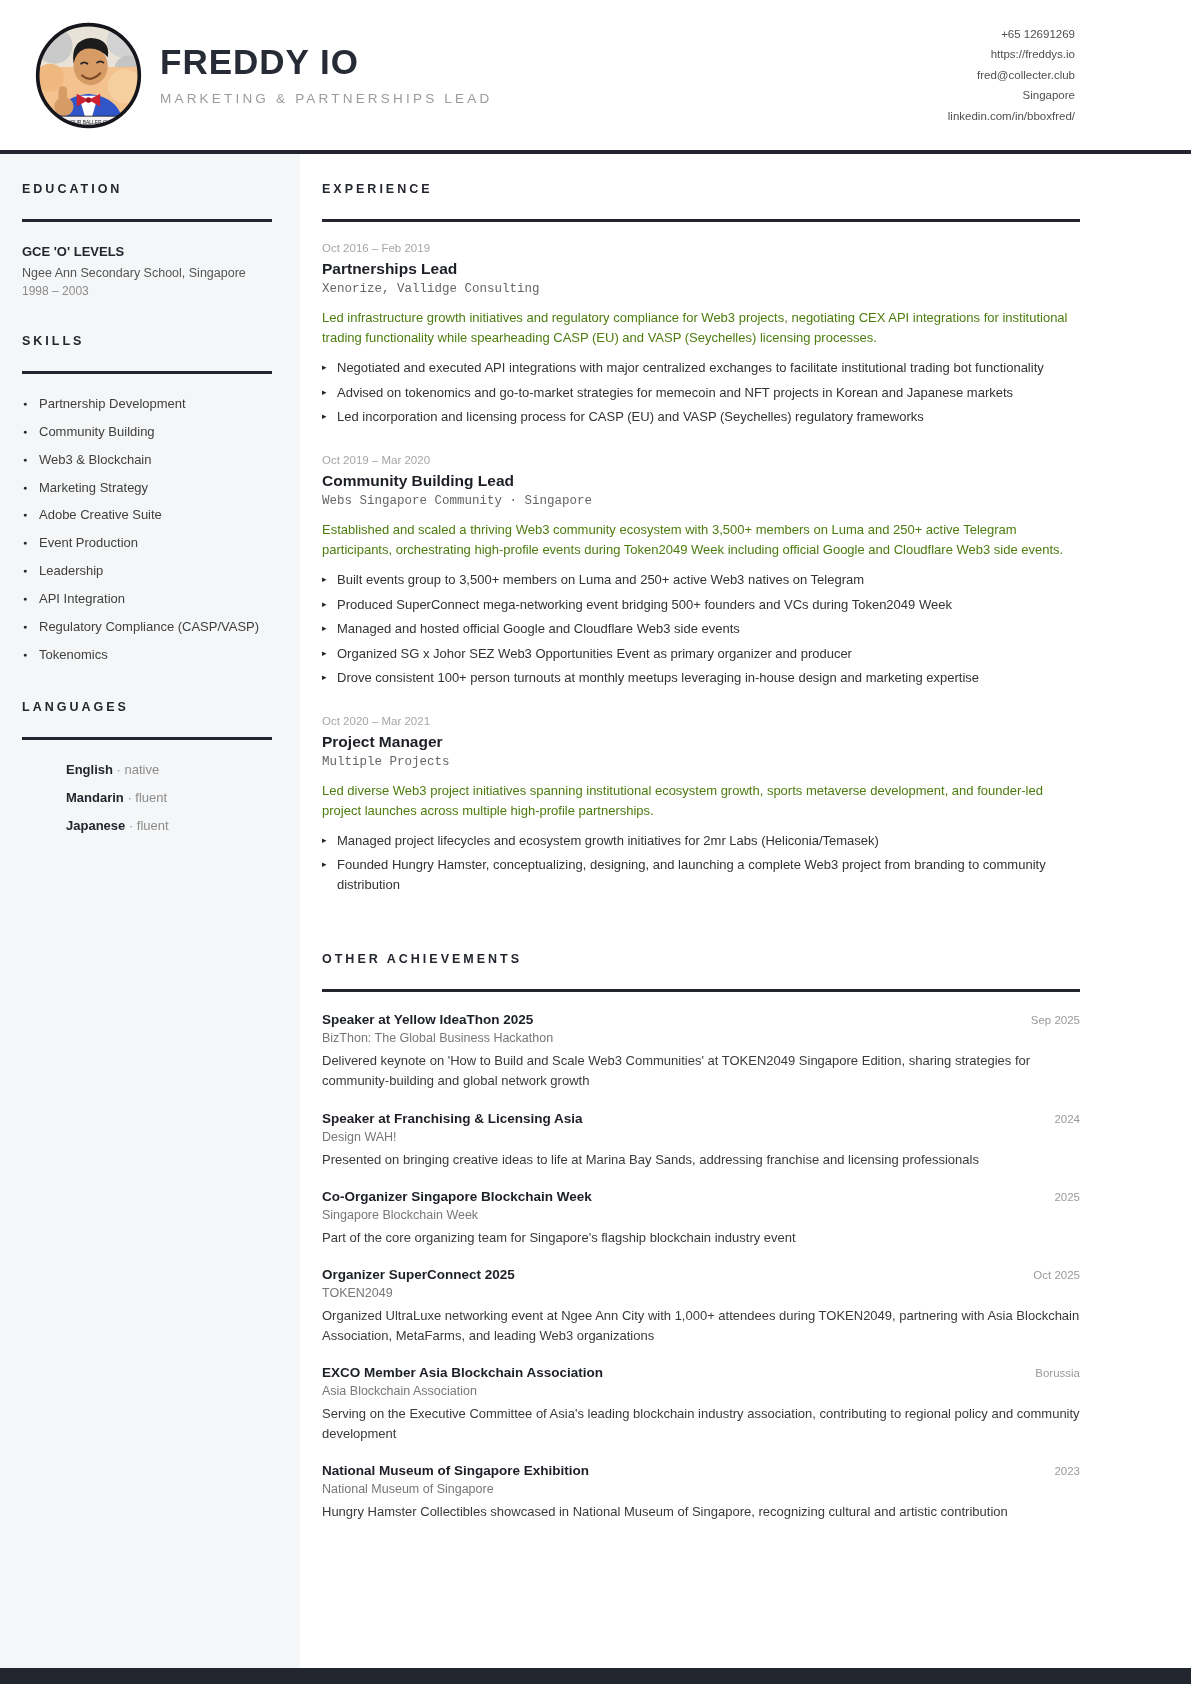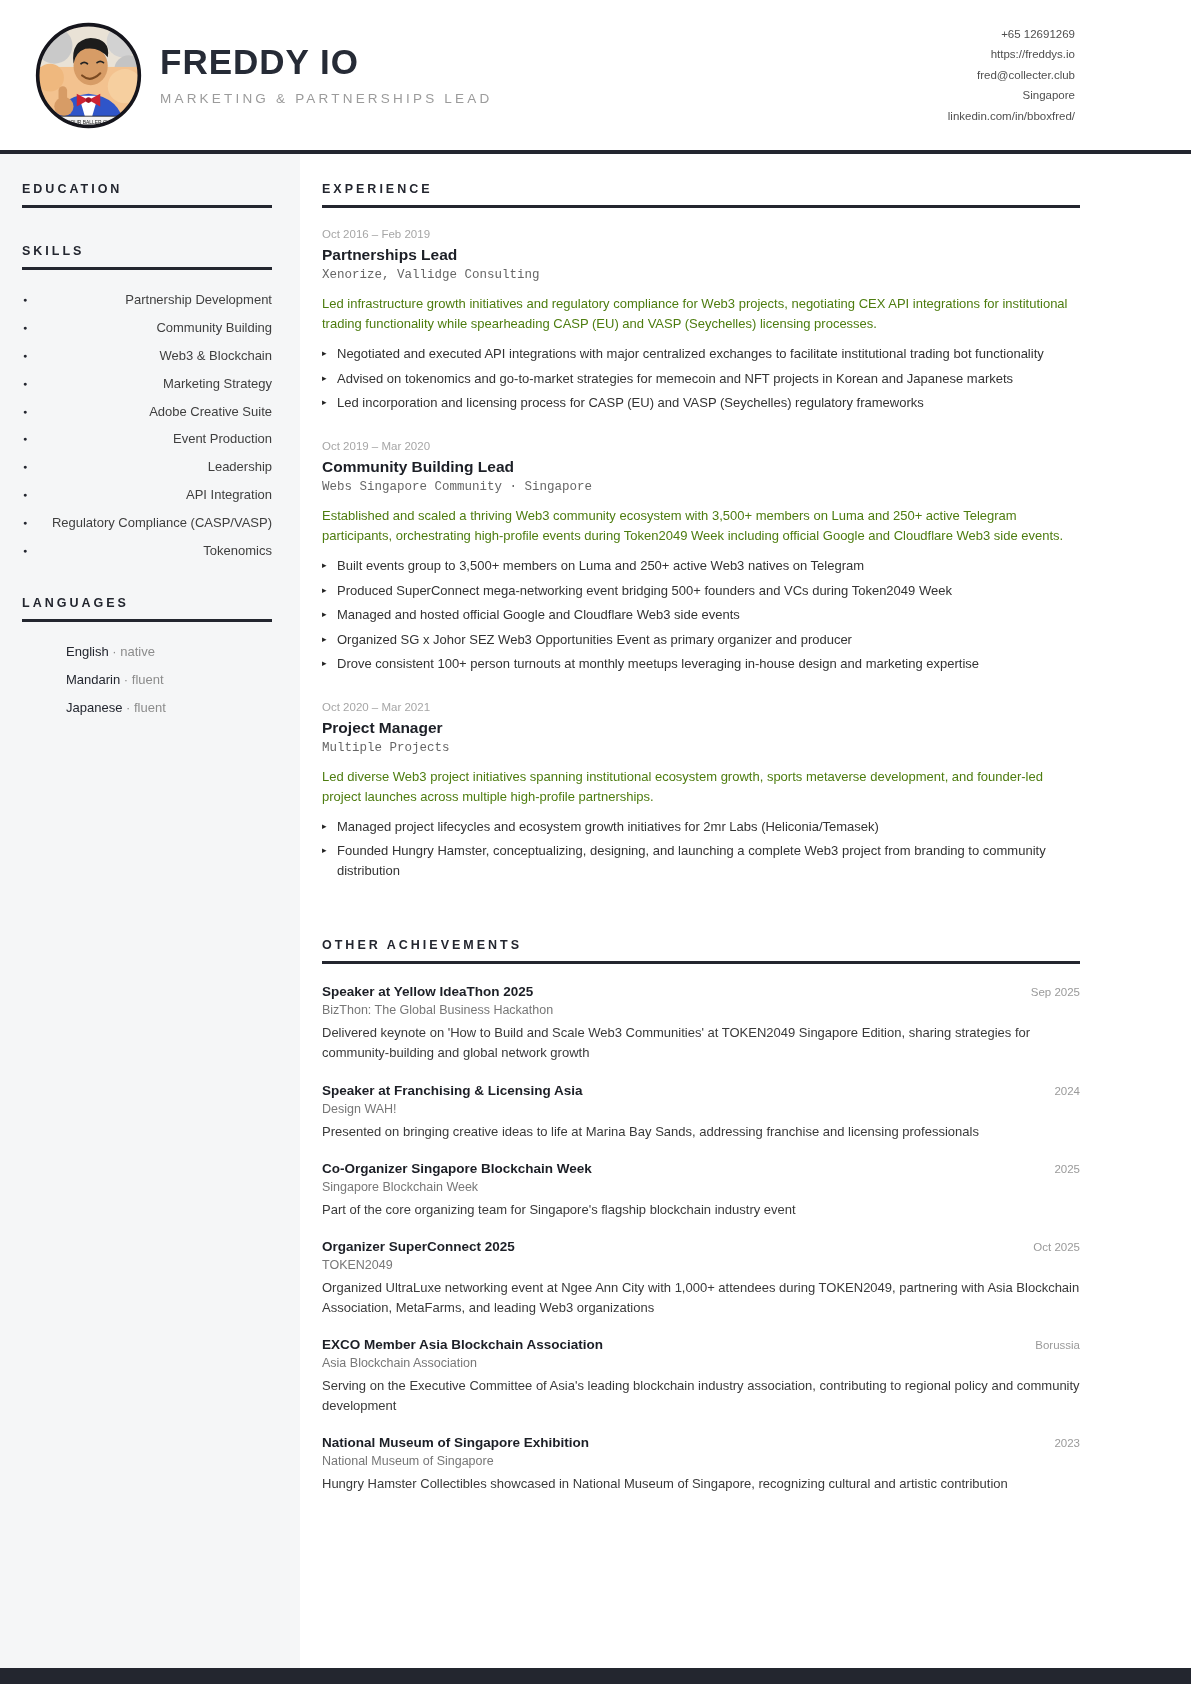--- a/index.html
+++ b/index.html
@@ -23,43 +23,43 @@
 
   .top-divider { height:4px; flex:none; background:#23262f; }
 
   
   .content { flex:1; display:flex; align-items:stretch; }
   .sidebar { width:300px; flex:none; background:#f5f6f7; padding:28px 28px 0 22px; }
   .main { flex:1; padding:28px 111px 0 22px; background:#fff; }
 
   .section-heading {
     font-size:12.5px; font-weight:bold; letter-spacing:3px; color:#23262f;
-    border-bottom:3px solid #23262f; padding-bottom:9px; margin-bottom:20px;
+    border-bottom:3px solid #23262f; padding-bottom:23px; margin-bottom:20px;
   }
   .sidebar .section-heading { margin-bottom:22px; }
   .sidebar .section + .section { margin-top:36px; }
 
   
   .edu-item { margin-bottom:20px; }
   .edu-degree { font-size:13px; font-weight:bold; color:#23262f; margin-bottom:5px; line-height:1.3; }
   .edu-school { font-size:12.5px; color:#555; margin-bottom:4px; }
   .edu-dates { font-size:12px; color:#8c8c8c; }
 
   
   .skills-list { list-style:none; }
   .skills-list li {
-    font-size:13px; color:#3f3f3f; margin-bottom:11px; padding-left:17px; position:relative; line-height:1.3;text-align:right;
+    font-size:13px; color:#3f3f3f; margin-bottom:11px; padding-left:17px; position:relative; line-height:1.3;
   }
   .skills-list li::before {
     content:"●"; position:absolute; left:1px; top:3px; font-size:7px; color:#23262f;
   }
 
   
   .lang-item { font-size:13px; margin-bottom:13px; }
-  .lang-name { font-weight:normal; color:#23262f;padding-left:44px; }
+  .lang-name { font-weight:bold; color:#23262f;padding-left:44px; }
   .lang-level { color:#8c8c8c; }
   .lang-level::before { content:" · "; color:#8c8c8c; }
 
   
   .job { margin-bottom:27px; }
   .job-dates { font-size:11.5px; color:#a6a6a6; margin-bottom:6px; }
   .job-title { font-size:15.5px; font-weight:bold; color:#1c1f26; margin-bottom:4px; }
   .job-company { font-size:12.5px; color:#666; margin-bottom:12px;font-family:Liberation Mono, monospace; }
   .job-summary { font-size:13px; color:#4d7c0f; line-height:1.55; margin-bottom:10px; }
   .job-bullets { list-style:none; }
@@ -134,20 +134,25 @@
   </div>
 
   <div class="top-divider"></div>
 
   <div class="content">
 
     <div class="sidebar">
 
       <div class="section">
         <div class="section-heading">EDUCATION</div>
+        <div class="edu-item">
+          <div class="edu-degree">GCE 'O' LEVELS</div>
+          <div class="edu-school">Ngee Ann Secondary School, Singapore</div>
+          <div class="edu-dates">1998 – 2003</div>
+        </div>
       </div>
 
       <div class="section">
         <div class="section-heading">SKILLS</div>
         <ul class="skills-list">
           <li>Partnership Development</li>
           <li>Community Building</li>
           <li>Web3 &amp; Blockchain</li>
           <li>Marketing Strategy</li>
           <li>Adobe Creative Suite</li>

